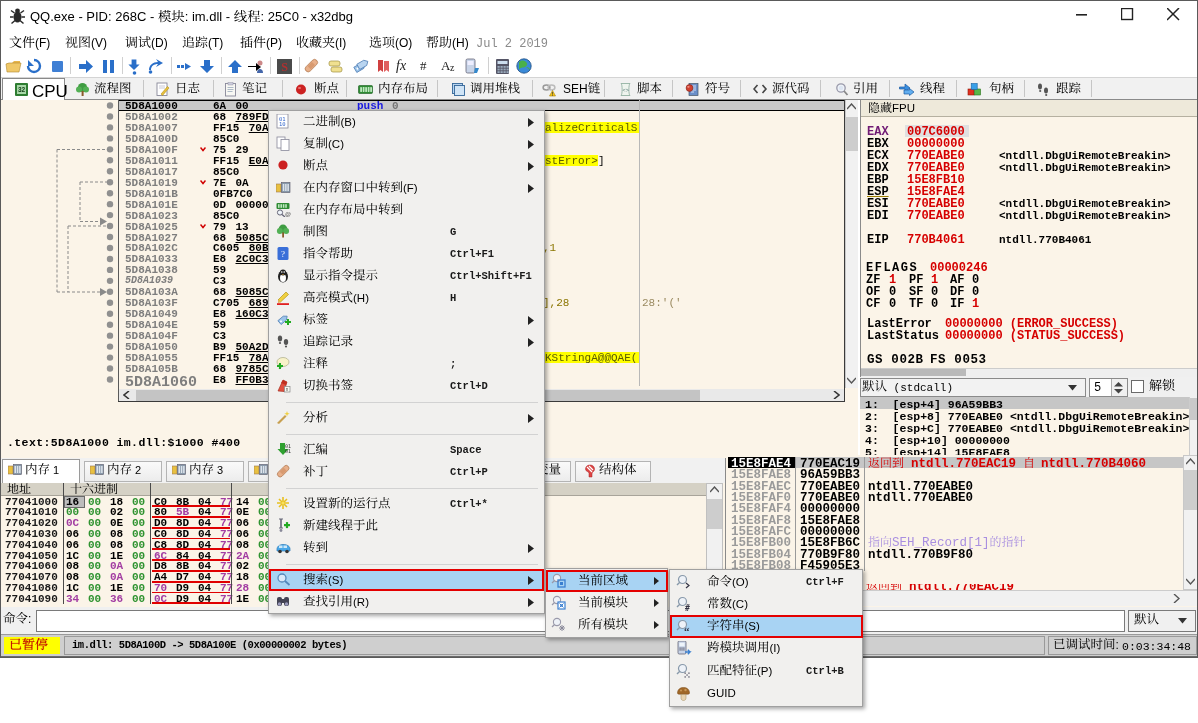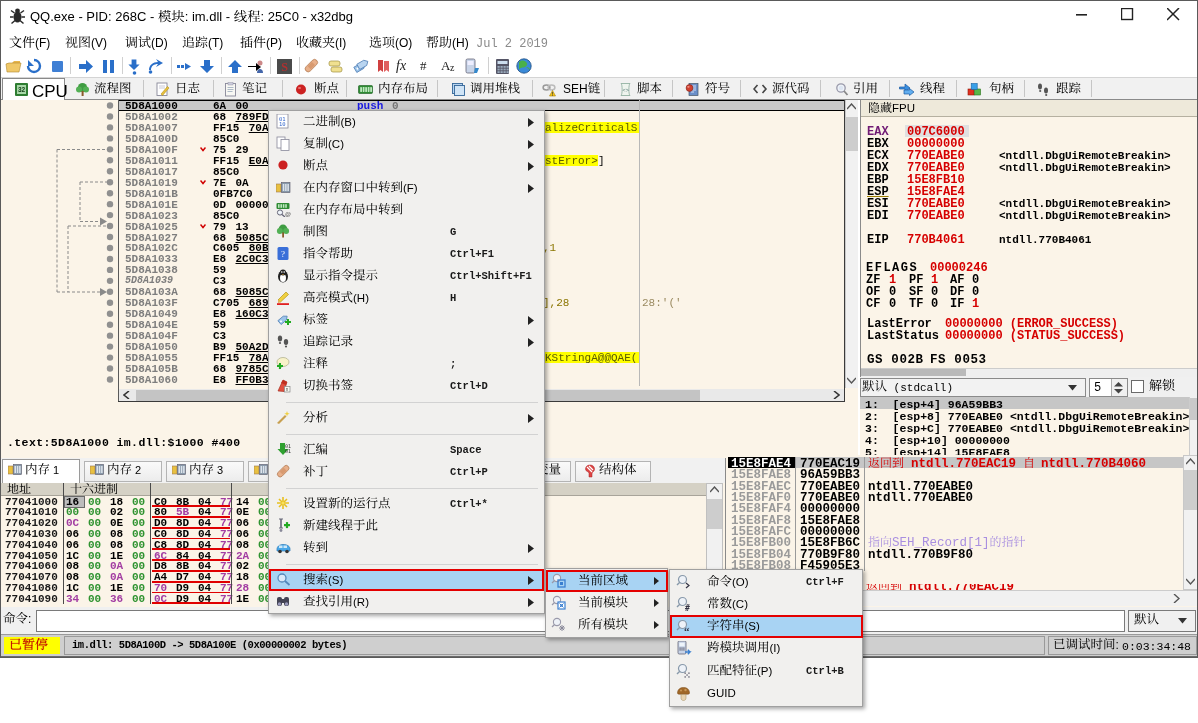--- a/index.html
+++ b/index.html
@@ -561,21 +561,21 @@
 <div style="position:absolute;left:213px;top:331.16px;font-family:'Liberation Mono',monospace;font-size:11px;color:#000;font-weight:bold;white-space:pre;line-height:1;">C3</div>
 <div style="position:absolute;left:125px;top:342.12px;font-family:'Liberation Mono',monospace;font-size:11px;color:#7e7e7e;font-weight:bold;white-space:pre;line-height:1;">5D8A1050</div>
 <div style="position:absolute;left:213px;top:342.12px;font-family:'Liberation Mono',monospace;font-size:11px;color:#000;font-weight:bold;white-space:pre;line-height:1;">B9</div>
 <div style="position:absolute;left:235.5px;top:342.12px;font-family:'Liberation Mono',monospace;font-size:11px;color:#000;font-weight:bold;white-space:pre;line-height:1;text-decoration:underline">50A2D</div>
 <div style="position:absolute;left:125px;top:353.08px;font-family:'Liberation Mono',monospace;font-size:11px;color:#7e7e7e;font-weight:bold;white-space:pre;line-height:1;">5D8A1055</div>
 <div style="position:absolute;left:213px;top:353.08px;font-family:'Liberation Mono',monospace;font-size:11px;color:#000;font-weight:bold;white-space:pre;line-height:1;">FF15</div>
 <div style="position:absolute;left:248.7px;top:353.08px;font-family:'Liberation Mono',monospace;font-size:11px;color:#000;font-weight:bold;white-space:pre;line-height:1;text-decoration:underline">78A</div>
 <div style="position:absolute;left:125px;top:364.04px;font-family:'Liberation Mono',monospace;font-size:11px;color:#7e7e7e;font-weight:bold;white-space:pre;line-height:1;">5D8A105B</div>
 <div style="position:absolute;left:213px;top:364.04px;font-family:'Liberation Mono',monospace;font-size:11px;color:#000;font-weight:bold;white-space:pre;line-height:1;">68</div>
 <div style="position:absolute;left:235.5px;top:364.04px;font-family:'Liberation Mono',monospace;font-size:11px;color:#000;font-weight:bold;white-space:pre;line-height:1;text-decoration:underline">9785C</div>
-<div style="position:absolute;left:125px;top:375px;font-family:'Liberation Mono',monospace;font-size:11px;color:#7e7e7e;font-weight:bold;white-space:pre;line-height:1;">5D8A1060</div>
+<div style="position:absolute;left:125px;top:375px;font-family:'Liberation Mono',monospace;font-size:15px;color:#7e7e7e;font-weight:bold;white-space:pre;line-height:1;">5D8A1060</div>
 <div style="position:absolute;left:213px;top:375px;font-family:'Liberation Mono',monospace;font-size:11px;color:#000;font-weight:bold;white-space:pre;line-height:1;">E8</div>
 <div style="position:absolute;left:235.5px;top:375px;font-family:'Liberation Mono',monospace;font-size:11px;color:#000;font-weight:bold;white-space:pre;line-height:1;text-decoration:underline">FF0B3</div>
 <svg style="position:absolute;left:0px;top:100px;" width="118" height="290" viewBox="0 0 118 290">
     <circle cx="110" cy="5.5" r="3.2" fill="#909090"></circle>
     <circle cx="110" cy="16.46" r="3.2" fill="#909090"></circle>
     <circle cx="110" cy="27.42" r="3.2" fill="#909090"></circle>
     <circle cx="110" cy="38.38" r="3.2" fill="#909090"></circle>
     <circle cx="110" cy="49.34" r="3.2" fill="#909090"></circle>
     <circle cx="110" cy="60.3" r="3.2" fill="#909090"></circle>
     <circle cx="110" cy="71.26" r="3.2" fill="#909090"></circle>

